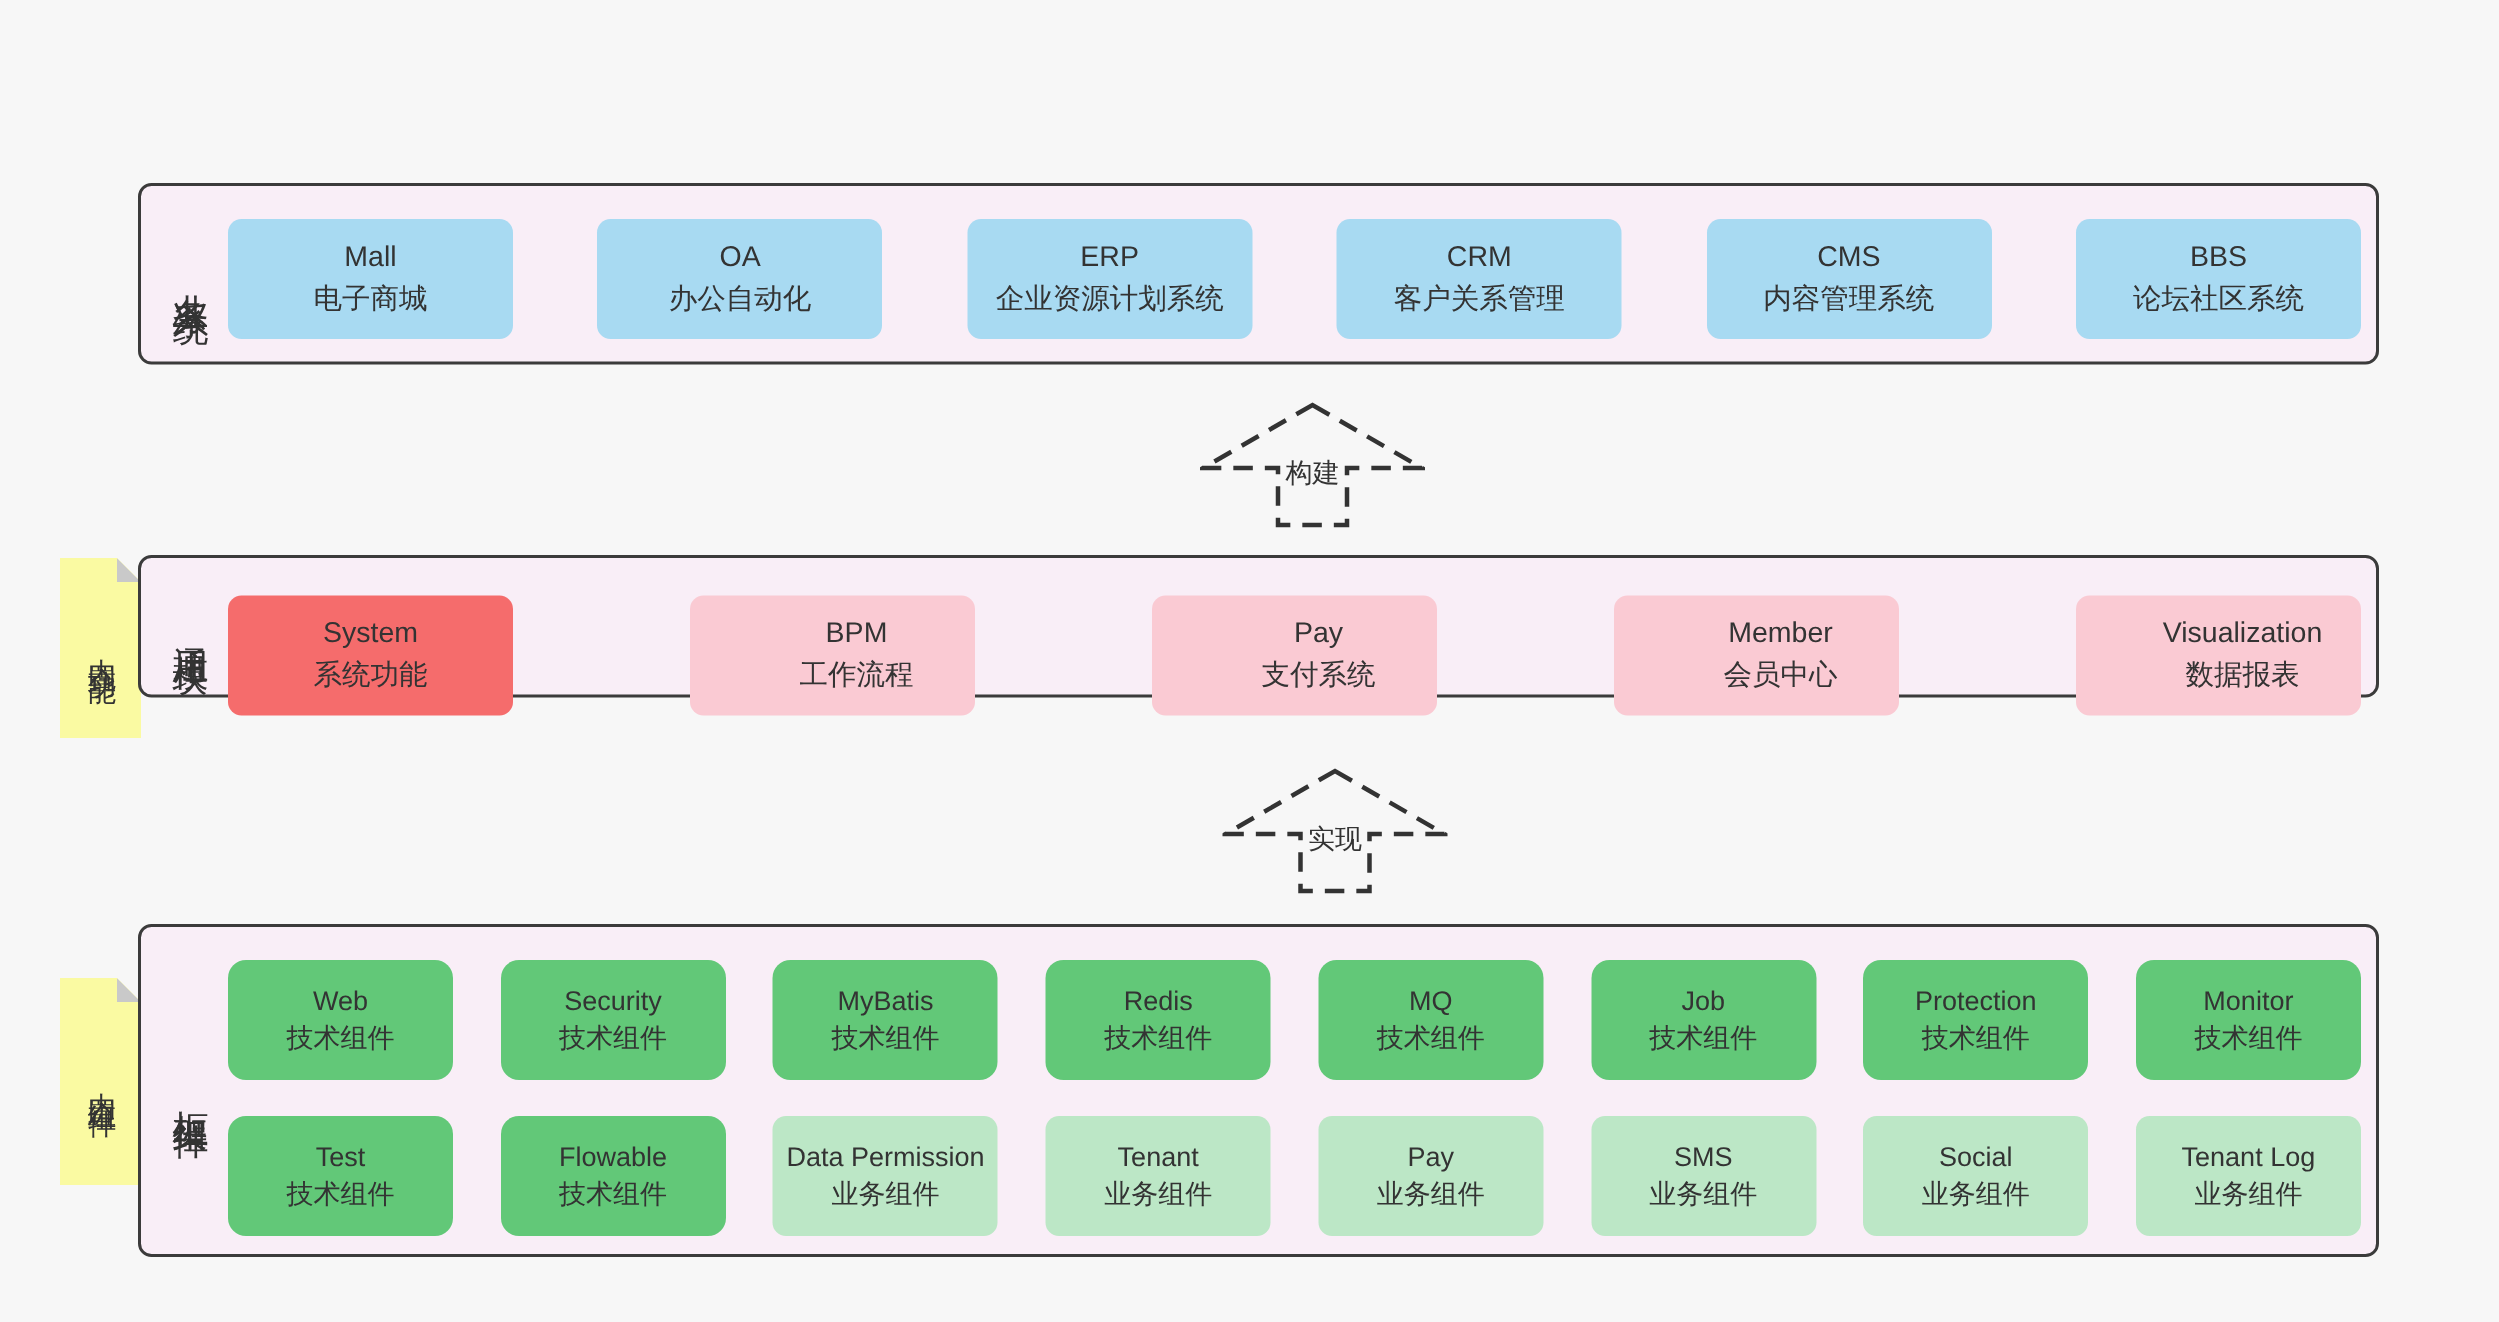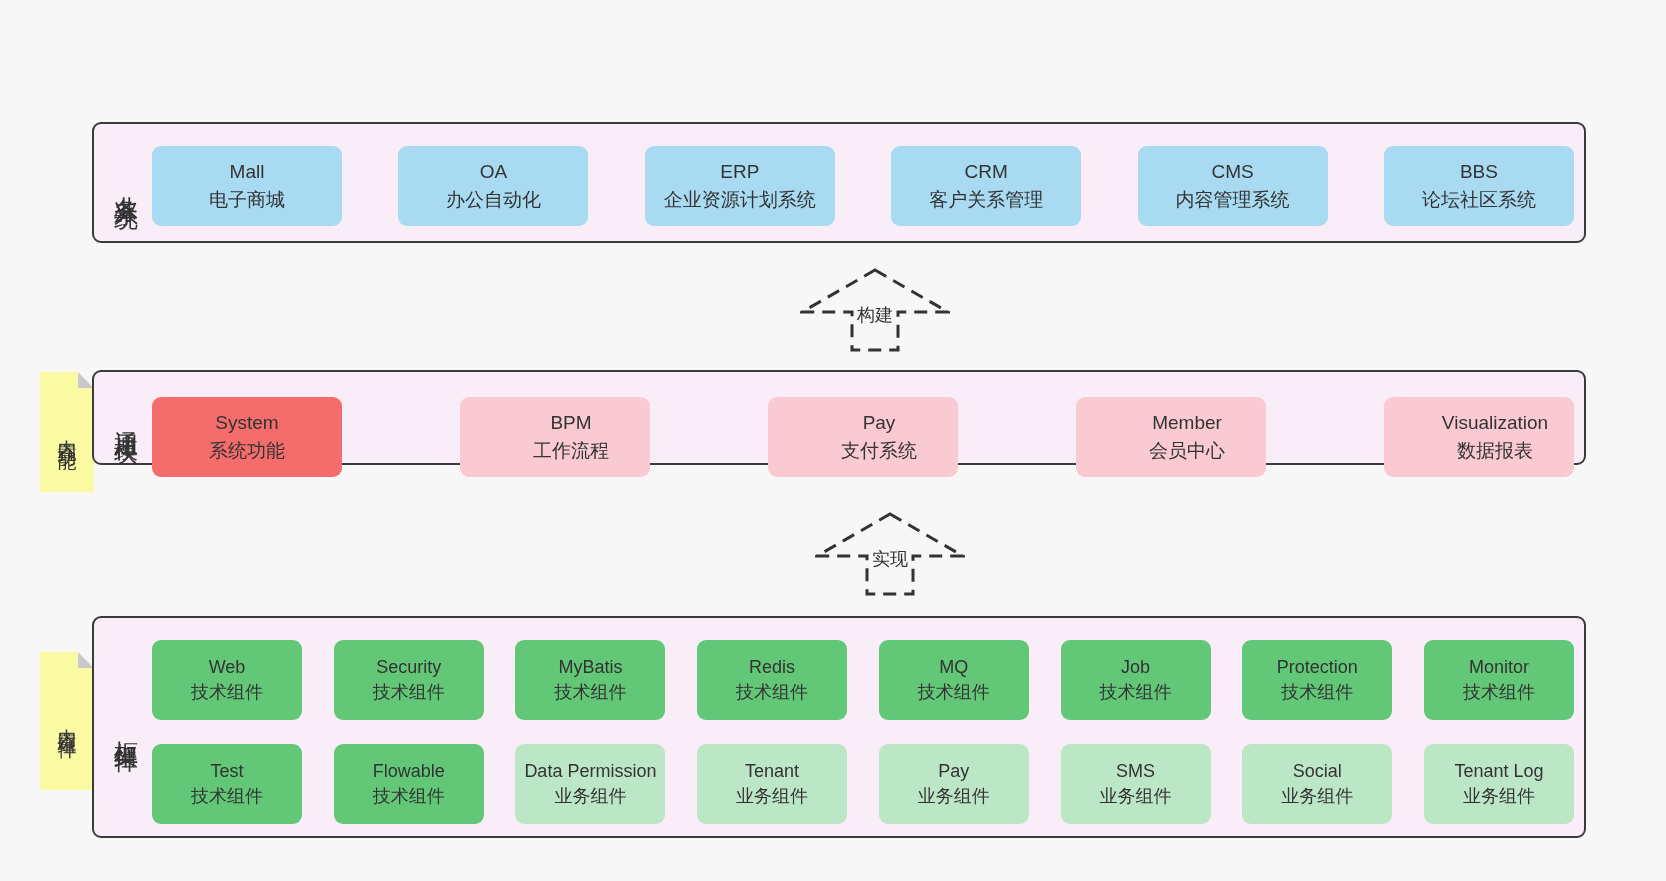--- a/index.html
+++ b/index.html
@@ -47,21 +47,21 @@
     text-align:left;
     padding:2px 8px;
     color:var(--text,#333);
     font-size:19px;line-height:1.45;
   }
   .cols6 .box{width:190px;}
   .cols8 .box{width:150px;font-size:18px;line-height:1.38;}
   .v-blue{background:var(--blue,#a8daf2);}
   .v-red{background:var(--red,#f56c6c);}
   .v-pink{background:var(--pink,#facad3);padding-left:40px;}
-  .v-green-dark{background:var(--green-dark,#62c878);}
+  .v-green-dark{background:var(--green-dark,#62c878);border-radius:12px;}
   .v-green-light{background:var(--green-light,#bce7c6);}
 
   .sticky{
     position:absolute;left:40px;width:54px;
     background:var(--yellow,#fafaa2);
     clip-path:polygon(0 0, calc(100% - 16px) 0, 100% 16px, 100% 100%, 0 100%);
   }
   .sticky::after{
     content:'';position:absolute;top:0;right:0;
     width:0;height:0;

